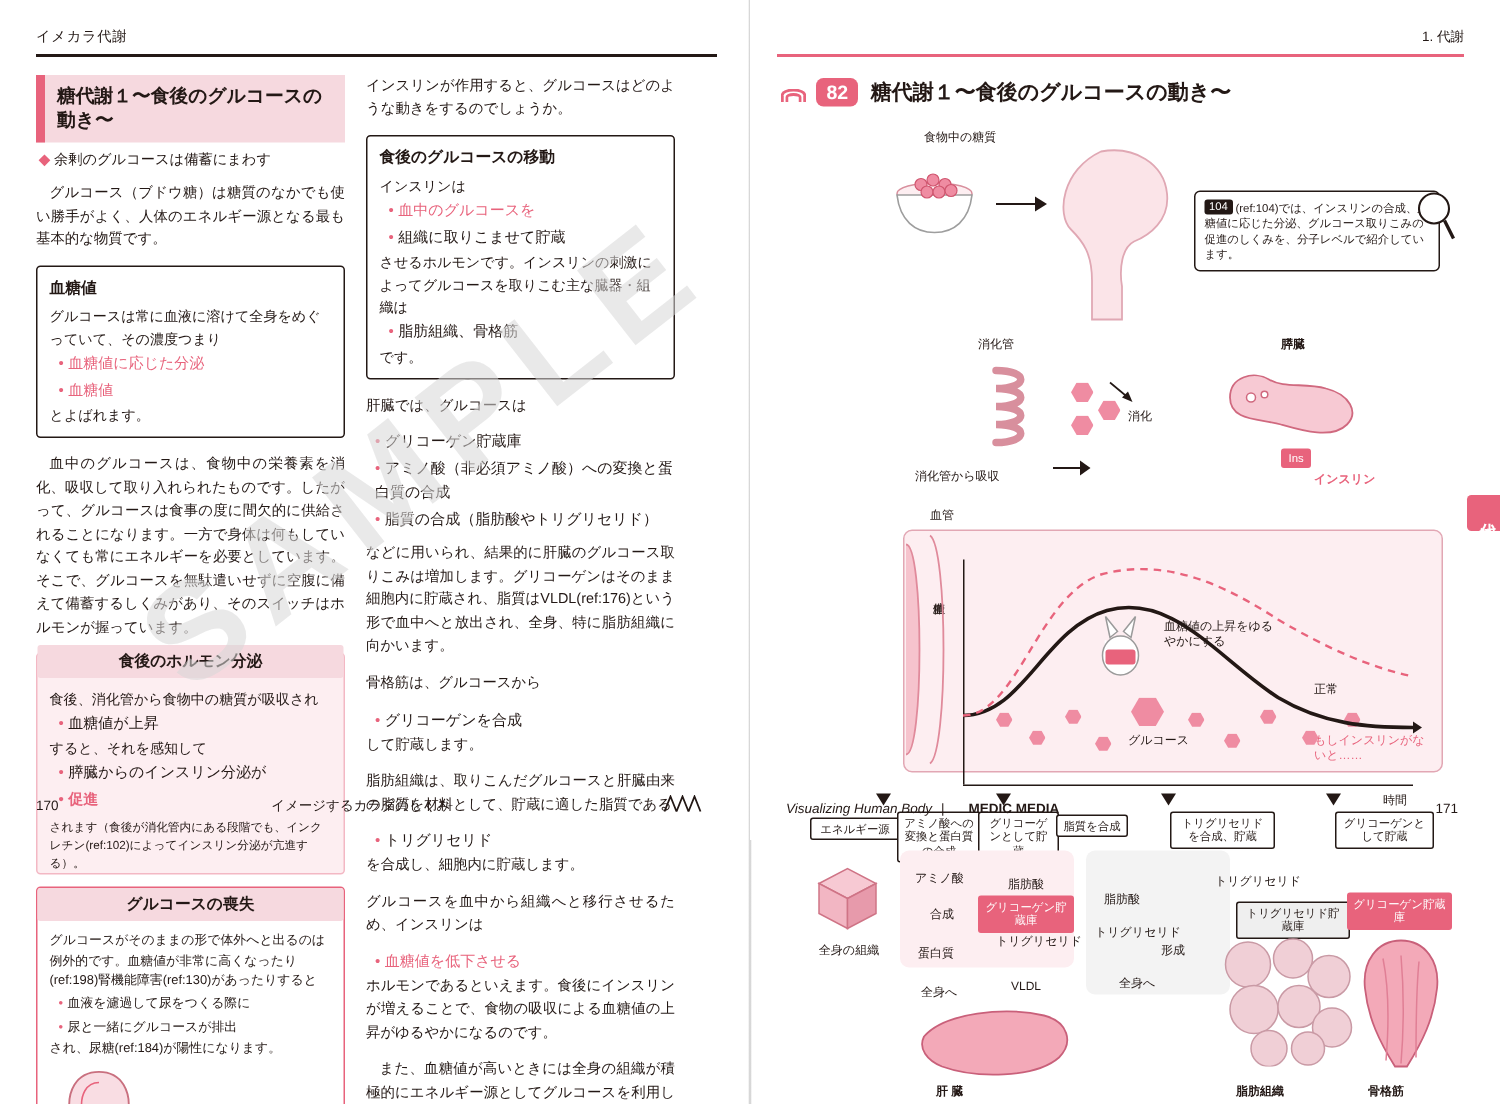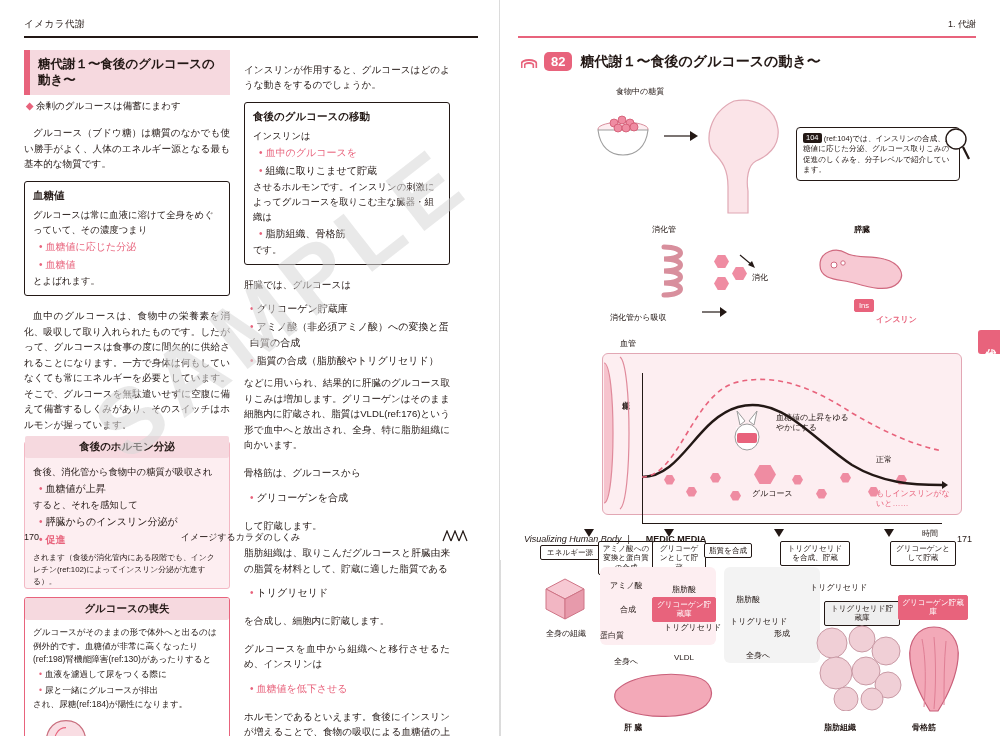--- a/index.html
+++ b/index.html
@@ -25,21 +25,21 @@
   .col{width:206px;}
 
   .sec-title{
     background:#f6d9df;border-left:6px solid #e8637c;
     font-size:12.5px;font-weight:bold;color:#231815;
     padding:6px 6px 6px 8px;line-height:1.35;
   }
   .sec-sub{font-size:9.5px;color:#231815;margin:5px 0 8px 2px;}
   .sec-sub .mk{color:#e8637c;font-weight:bold;}
 
-  p.body{font-size:9.6px;line-height:1.62;margin:12px 0 9px 0;text-align:justify;}
+  p.body{font-size:9.6px;line-height:1.62;margin:0 0 9px 0;text-align:justify;}
   .indent{text-indent:9px;}
 
   .box{border:1.2px solid #231815;border-radius:3px;padding:7px 8px;margin:0 0 10px 0;}
   .box-title{font-size:10.5px;font-weight:bold;margin:0 0 4px 0;}
   .box p{font-size:9.4px;line-height:1.6;margin:0;}
   .li{font-size:10px;line-height:1.6;margin:2px 0 0 6px;}
   .li:before{content:"\2022";color:#e8637c;margin-right:3px;}
   .pink{color:#e8637c;}
   .pinkbold{color:#e8637c;font-weight:bold;}
 
@@ -340,21 +340,21 @@
       <svg class="organ" style="left:14px;top:496px;" width="54" height="52" viewBox="0 0 54 52">
         <path d="M8 16 L27 6 L46 16 L27 26 Z" fill="#f7c9d3" stroke="#cf7486" stroke-width="1"></path>
         <path d="M8 16 L8 36 L27 46 L27 26 Z" fill="#f2b6c3" stroke="#cf7486" stroke-width="1"></path>
         <path d="M46 16 L46 36 L27 46 L27 26 Z" fill="#e79aab" stroke="#cf7486" stroke-width="1"></path>
       </svg>
       <div class="lbl" style="left:12px;top:552px;width:60px;text-align:center;">全身の組織</div>
 
       <div class="panel" style="left:76px;top:490px;width:116px;height:78px;"></div>
       <div class="lbl" style="left:86px;top:504px;">アミノ酸</div>
       <div class="lbl" style="left:96px;top:528px;">合成</div>
-      <div class="lbl" style="left:76px;top:554px;">蛋白質</div>
+      <div class="lbl" style="left:88px;top:554px;">蛋白質</div>
       <div class="lblbox pinkfill" style="left:128px;top:520px;width:56px;">グリコーゲン貯蔵庫</div>
       <div class="lbl" style="left:148px;top:508px;">脂肪酸</div>
       <div class="lbl" style="left:140px;top:546px;">トリグリセリド</div>
       <div class="lbl" style="left:150px;top:576px;">VLDL</div>
       <div class="lbl" style="left:90px;top:580px;">全身へ</div>
 
       <svg class="organ" style="left:86px;top:592px;" width="110" height="50" viewBox="0 0 110 50">
         <path d="M6 22 C20 6 60 2 86 8 C102 12 106 26 96 36 C80 50 40 50 18 42 C8 38 2 30 6 22 Z" fill="#f3a9b8" stroke="#c9607a" stroke-width="1.2"></path>
       </svg>
       <div class="lbl" style="left:100px;top:646px;font-weight:bold;">肝 臓</div>

